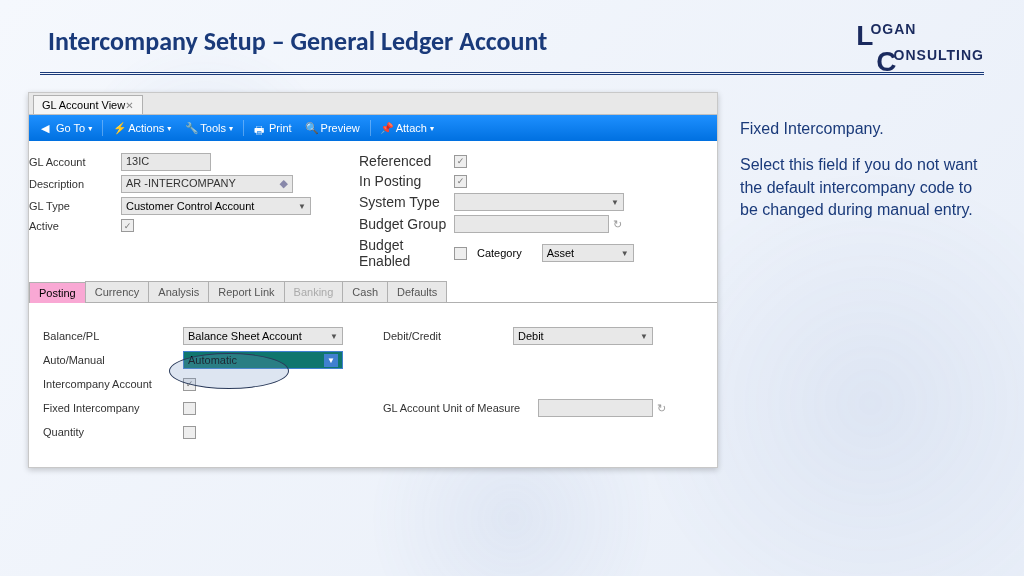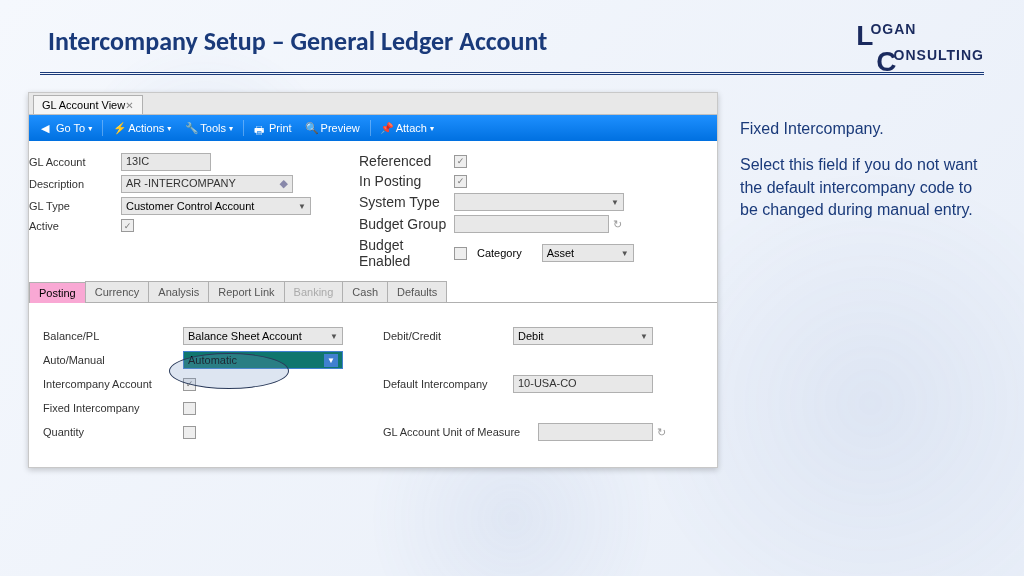--- a/index.html
+++ b/index.html
@@ -202,24 +202,20 @@
     </div>
     <div class="pcol">
       <div class="prow">
           <div class="plbl" style="width:130px">Debit/Credit</div>
           <div class="dropdown" style="width:140px">
             <span>Debit</span>
             <span class="dd-arrow">▼</span>
           </div>
         </div>
       <div class="prow" style="height:18px"></div>
-      <div class="prow">
-          <div class="plbl" style="width:130px">Default Intercompany</div>
-          <div class="input" style="width:140px">10-USA-CO</div>
-        </div>
       <div class="prow" style="height:18px"></div>
       <div class="prow">
           <div class="plbl" style="width:155px">GL Account Unit of Measure</div>
           <div class="input" style="width:115px"></div>
           <span class="refresh-ico">↻</span>
         </div>
     </div>
     <div class="highlight-oval" style="top:42px;left:140px"></div>
   </div>
 </div>

